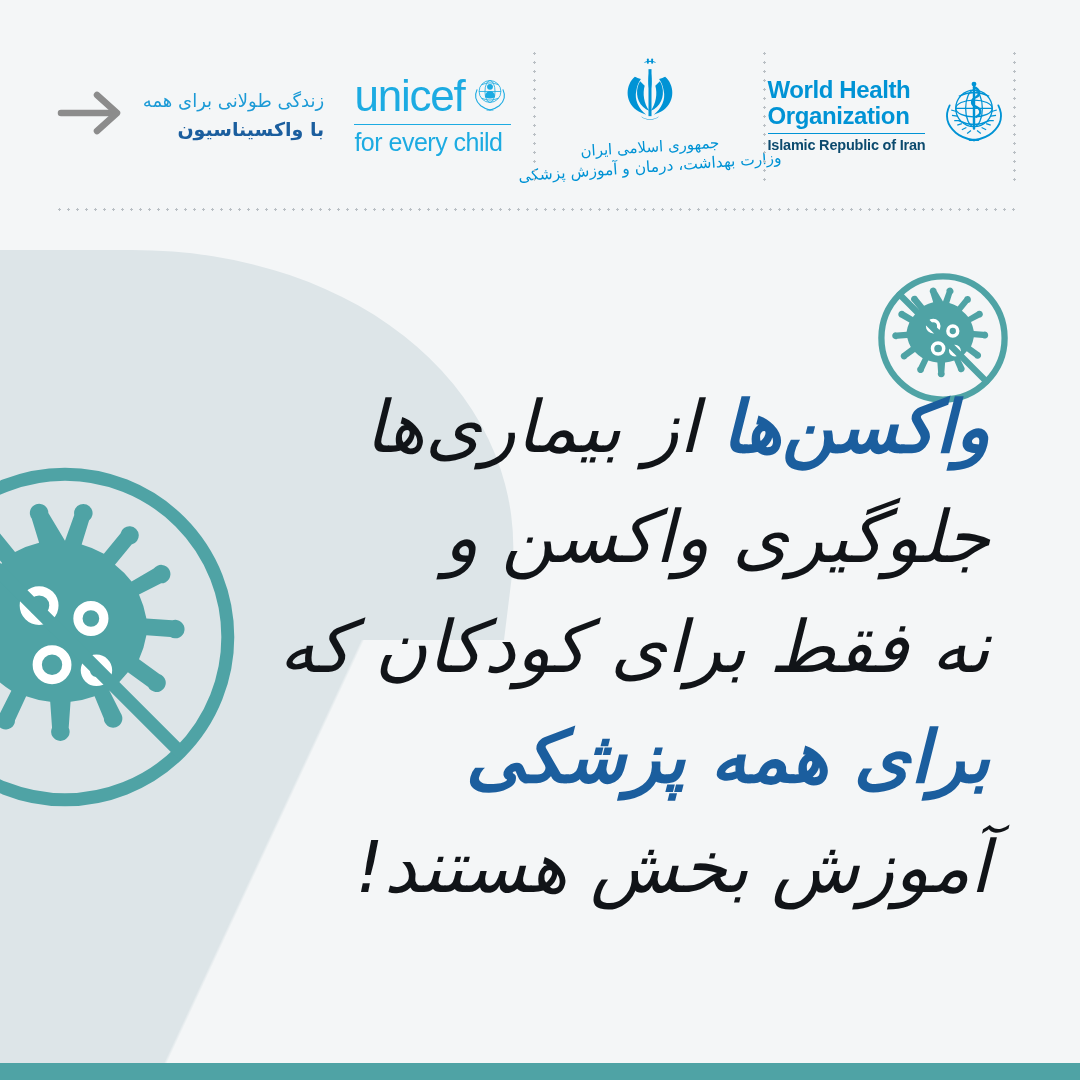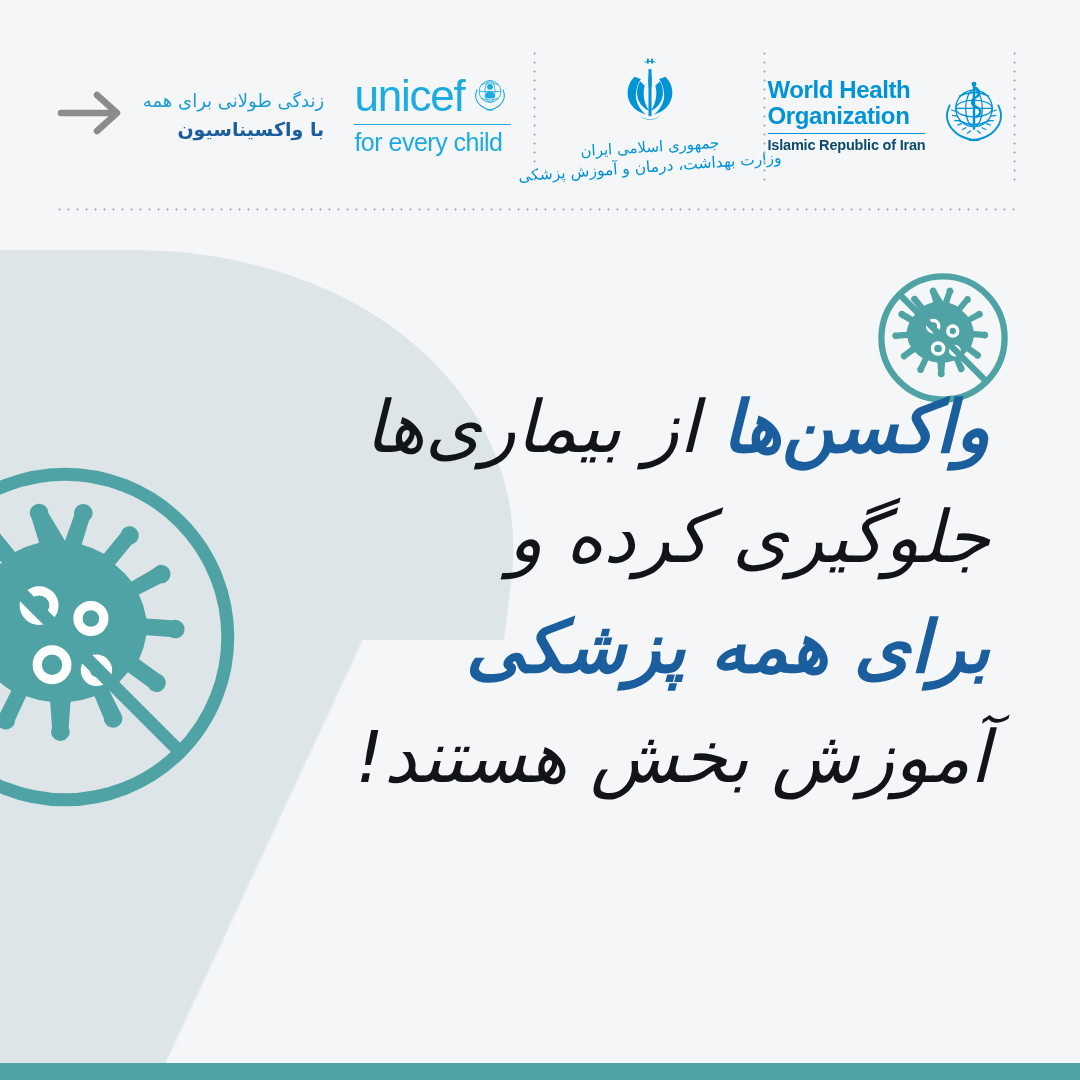--- a/index.html
+++ b/index.html
@@ -405,20 +405,21 @@
         <circle cx="93" cy="115" r="8"></circle>
         <circle cx="117" cy="118" r="6"></circle>
       </g>
       <circle cx="100" cy="100" r="88" fill="none" stroke="#4fa3a5" stroke-width="7"></circle>
       <line x1="38" y1="38" x2="162" y2="162" stroke="#4fa3a5" stroke-width="7" stroke-linecap="round"></line>
     </svg>
   </div>
 
   <div class="headline">
     <div class="hl-line"><span class="hl-em">واکسن‌ها</span><span> از بیماری‌ها</span></div>
-    <div class="hl-line">جلوگیری کرده و</div>
+    <div class="hl-line">جلوگیری واکسن و</div>
+    <div class="hl-line">نه فقط برای کودکان که</div>
     <div class="hl-line bold-blue">برای همه پزشکی</div>
     <div class="hl-line">آموزش بخش هستند!</div>
   </div>
 
   <div class="bottom-bar"></div>
 
 </div>
 
 </body></html>

